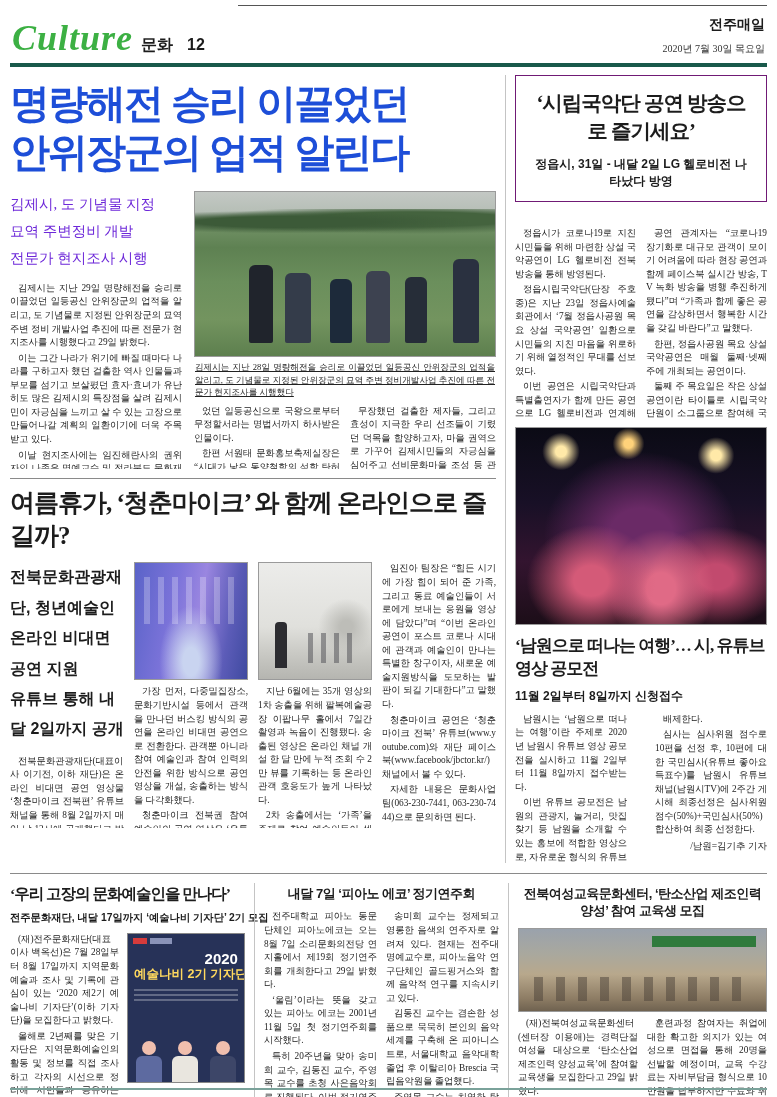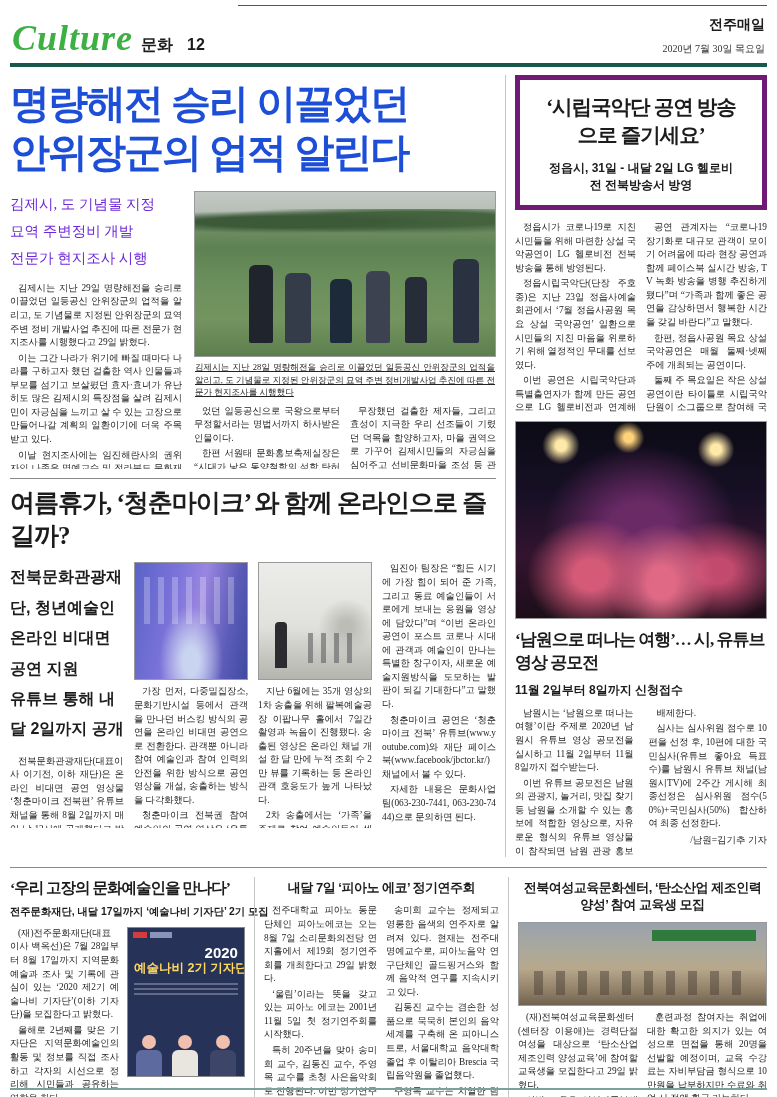--- a/index.html
+++ b/index.html
@@ -52,39 +52,39 @@
      linear-gradient(100deg,#5a63c8 0%,#7d74da 35%,#9a86e0 55%,#5c5cb8 80%,#3f4aa0 100%);}
   .ph-blue::before{content:"";position:absolute;left:8%;top:12%;width:84%;height:40%;
      background:repeating-linear-gradient(90deg,rgba(255,255,255,.5) 0 6px,transparent 6px 14px);opacity:.5;}
   .ph-studio{height:118px;margin-bottom:5px;background:
      radial-gradient(circle at 78% 55%,#bdbdb8 0 6%,transparent 26%),
      linear-gradient(180deg,#ececea 0%,#e0e0dc 55%,#c9c9c4 78%,#b5b5b0 100%);}
   .ph-studio::before{content:"";position:absolute;left:14%;bottom:10%;width:12px;height:46px;background:#2c2c30;border-radius:4px 4px 0 0;}
   .ph-studio::after{content:"";position:absolute;right:16%;bottom:14%;width:40%;height:26%;
      background:repeating-linear-gradient(90deg,#55555a 0 5px,transparent 5px 13px);opacity:.55;}
   
-  .a2-box{border:5px solid #701a75;text-align:center;padding:13px 24px 11px;margin-bottom:11px;}
+  .a2-box{border:1px solid #701a75;text-align:center;padding:13px 18px 11px;margin-bottom:25px;}
   .a2-title{font-size:20.5px;font-weight:bold;letter-spacing:-1px;}
   .a2-sub{font-family:"Liberation Sans","DejaVu Sans",sans-serif;font-weight:bold;font-size:12px;margin-top:11px;}
   .a2-cols{display:flex;gap:10px;height:192px;overflow:hidden;}
   .a2-cols>div{flex:1;min-width:0;}
   .ph-stage{height:198px;margin-top:8px;background:
      radial-gradient(circle at 18% 12%,#ffe9a8 0 2%,transparent 7%),
      radial-gradient(circle at 45% 8%,#ffd27a 0 2%,transparent 7%),
      radial-gradient(circle at 80% 14%,#ffe9a8 0 2%,transparent 7%),
      radial-gradient(ellipse at 30% 78%,#d45a78 0 7%,transparent 26%),
      radial-gradient(ellipse at 58% 82%,#e06a86 0 7%,transparent 26%),
      radial-gradient(ellipse at 80% 76%,#c24a6e 0 6%,transparent 24%),
      radial-gradient(ellipse at 50% 55%,#6a2a66 0 18%,transparent 55%),
      linear-gradient(180deg,#0b0b15 0%,#181026 38%,#33142f 68%,#1c0e18 100%);}
   
   .nw{margin-top:10px;}
   .nw-title{font-size:17px;font-weight:bold;letter-spacing:-1px;line-height:1.35;margin:2px 0 7px;}
   .nw-sub{font-family:"Liberation Sans","DejaVu Sans",sans-serif;font-weight:bold;font-size:12px;margin:0 0 8px;}
-  .nw-cols{display:flex;gap:15px;height:150px;overflow:hidden;}
+  .nw-cols{display:flex;gap:28px;height:150px;overflow:hidden;}
   .nw-cols>div{flex:1;min-width:0;}
   
   .band-bot{display:flex;gap:9px;border-top:1px solid #8a8a8a;margin-top:10px;padding-top:9px;height:258px;overflow:hidden;}
   .bsec{flex:1;min-width:0;}
   .ab-title{font-size:15.5px;font-weight:bold;letter-spacing:-1px;white-space:nowrap;margin:1px 0 6px;}
   .ab-sub{font-family:"Liberation Sans","DejaVu Sans",sans-serif;font-weight:bold;font-size:10.3px;white-space:nowrap;margin:0 0 8px;}
   .ab-flex{display:flex;gap:8px;}
   .ab-flex>.txt{flex:1;min-width:0;}
   .poster{flex:0 0 118px;position:relative;height:150px;background:#273258;border:1px solid #888;
           box-sizing:border-box;padding:6px 6px;color:#fff;overflow:hidden;}
@@ -207,21 +207,21 @@
       </div>
     </div>
 
     <div class="vsep"></div>
 
     <div class="colR">
 
       <div>
         <div class="a2-box">
           <div class="a2-title">‘시립국악단 공연 방송으로 즐기세요’</div>
-          <div class="a2-sub">정읍시, 31일 - 내달 2일 LG 헬로비전 전북방송서 방영</div>
+          <div class="a2-sub">정읍시, 31일 - 내달 2일 LG 헬로비전 나타났다 방영</div>
         </div>
         <div class="a2-cols">
           <div>
             <p class="p">정읍시가 코로나19로 지친 시민들을 위해 마련한 상설 국악공연이 LG 헬로비전 전북방송을 통해 방영된다.</p>
             <p class="p">정읍시립국악단(단장 주호종)은 지난 23일 정읍사예술회관에서 ‘7월 정읍사공원 목요 상설 국악공연’ 일환으로 시민들의 지친 마음을 위로하기 위해 열정적인 무대를 선보였다.</p>
             <p class="p">이번 공연은 시립국악단과 특별출연자가 함께 만든 공연으로 LG 헬로비전과 연계해 공연 실황을 녹화, 중계석을 통해 방송될 예정이다.</p>
 
           </div>
           <div>
             <p class="p">공연 관계자는 “코로나19 장기화로 대규모 관객이 모이기 어려움에 따라 현장 공연과 함께 페이스북 실시간 방송, TV 녹화 방송을 병행 추진하게 됐다”며 “가족과 함께 좋은 공연을 감상하면서 행복한 시간을 갖길 바란다”고 말했다.</p>

